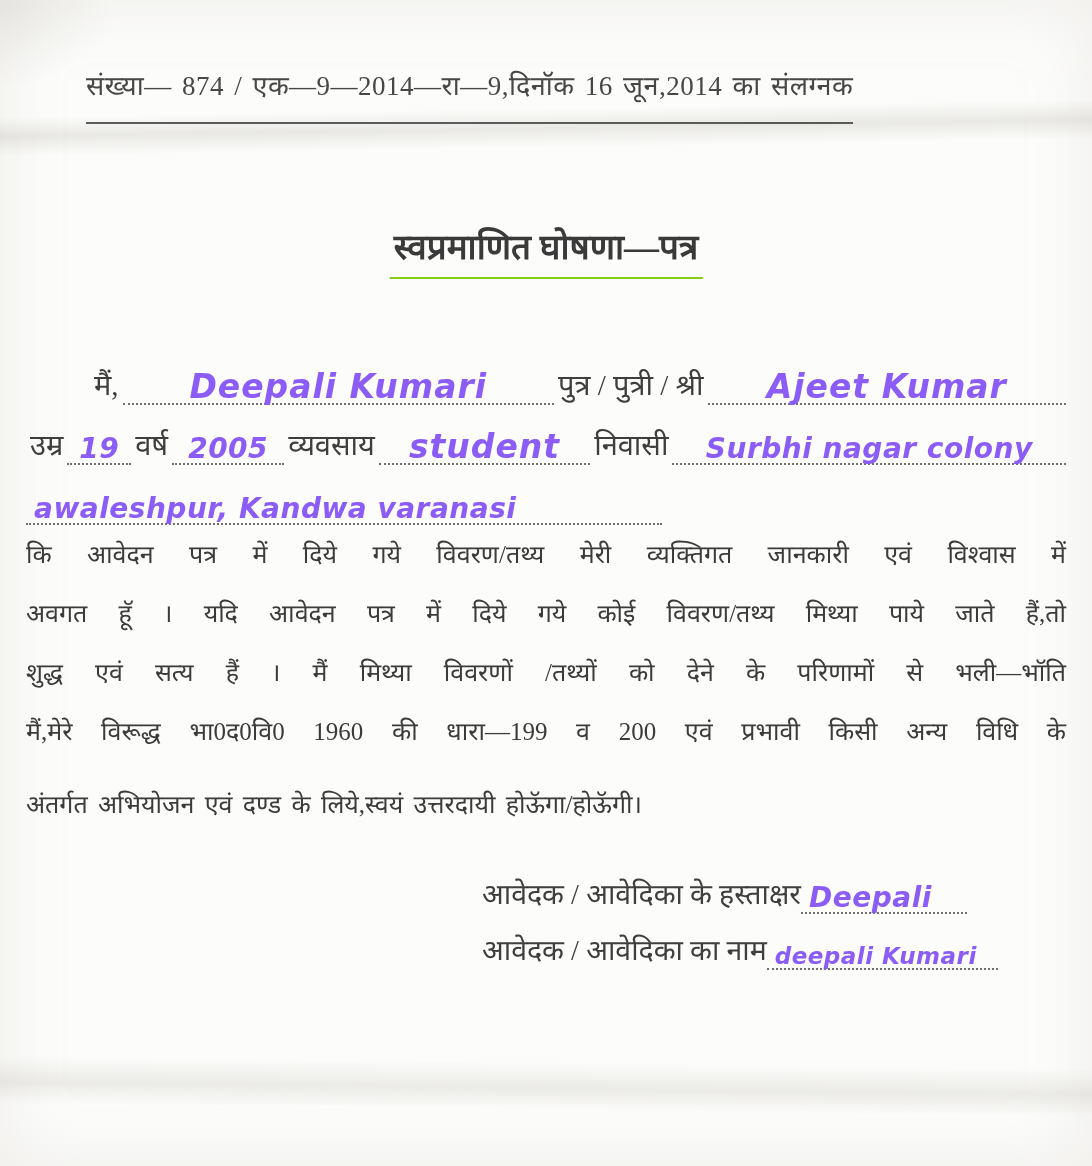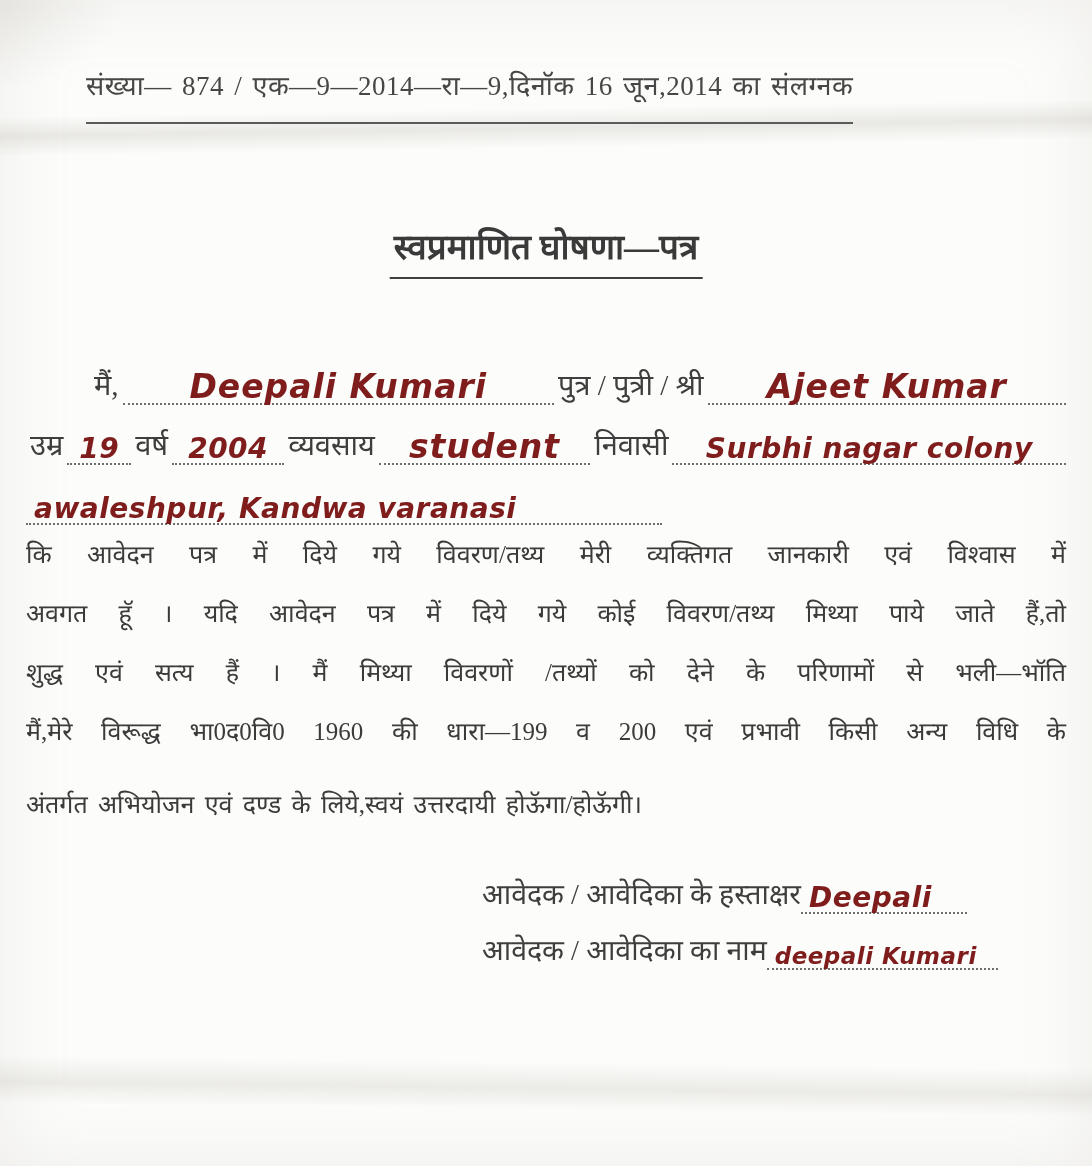--- a/index.html
+++ b/index.html
@@ -58,21 +58,21 @@
   }
 
   .doc-title {
     position: absolute;
     top: 222px;
     left: 50%;
     transform: translateX(-50%);
     font-size: 35px;
     font-weight: 600;
     color: #3a3a3a;
-    border-bottom: 2px solid #404040;
+    border-bottom: 2px solid #84cc16;
     padding: 0 4px 8px 4px;
     white-space: nowrap;
   }
 
   .para {
     position: absolute;
     left: 26px;
     right: 26px;
     top: 345px;
   }
@@ -88,21 +88,21 @@
     border-bottom: 2px dotted #6f6f6f;
     text-align: center;
     white-space: nowrap;
     line-height: 1.0;
     padding: 0 8px;
   }
   .hw {
     font-family: "DejaVu Sans", sans-serif;
     font-style: italic;
     font-weight: 600;
-    color: #7f1d1d;
+    color: #8b5cf6;
   }
   .hw-lg { font-size: 33px; letter-spacing: 1px; }
   .hw-md { font-size: 28px; letter-spacing: 0.5px; }
   .hw-sm { font-size: 23px; letter-spacing: 0.5px; }
 
   .indent-1 { margin-left: 64px; }
 
   .grow-1 { flex: 1 1 auto; }
   .grow-2 { flex: 1.15 1 auto; }
 
@@ -155,21 +155,21 @@
       <span class="printed indent-1">मैं,</span>
       <span class="fill hw hw-lg grow-2">Deepali Kumari</span>
       <span class="printed">पुत्र / पुत्री / श्री</span>
       <span class="fill hw hw-lg grow-1">Ajeet Kumar</span>
     </div>
 
     <div class="row">
       <span class="printed">उम्र</span>
       <span class="fill hw hw-md" style="min-width:48px">19</span>
       <span class="printed">वर्ष</span>
-      <span class="fill hw hw-md" style="min-width:96px">2004</span>
+      <span class="fill hw hw-md" style="min-width:96px">2005</span>
       <span class="printed">व्यवसाय</span>
       <span class="fill hw hw-lg grow-1">student</span>
       <span class="printed">निवासी</span>
       <span class="fill hw hw-md grow-2">Surbhi nagar colony</span>
     </div>
 
     <div class="row">
       <span class="fill hw hw-md" style="width:620px; text-align:left;">awaleshpur, Kandwa varanasi</span>
     </div>
 

